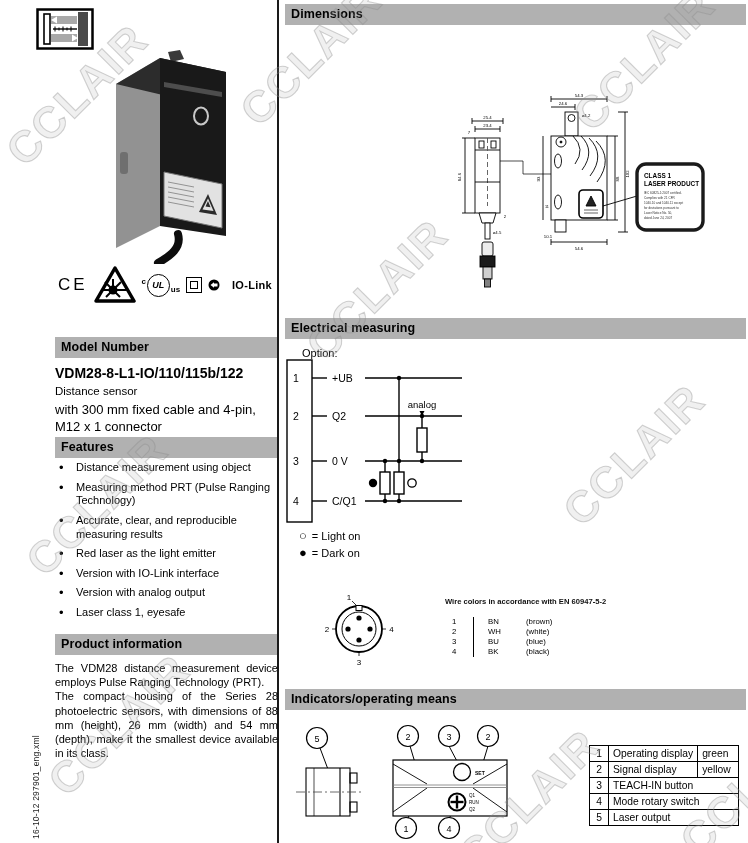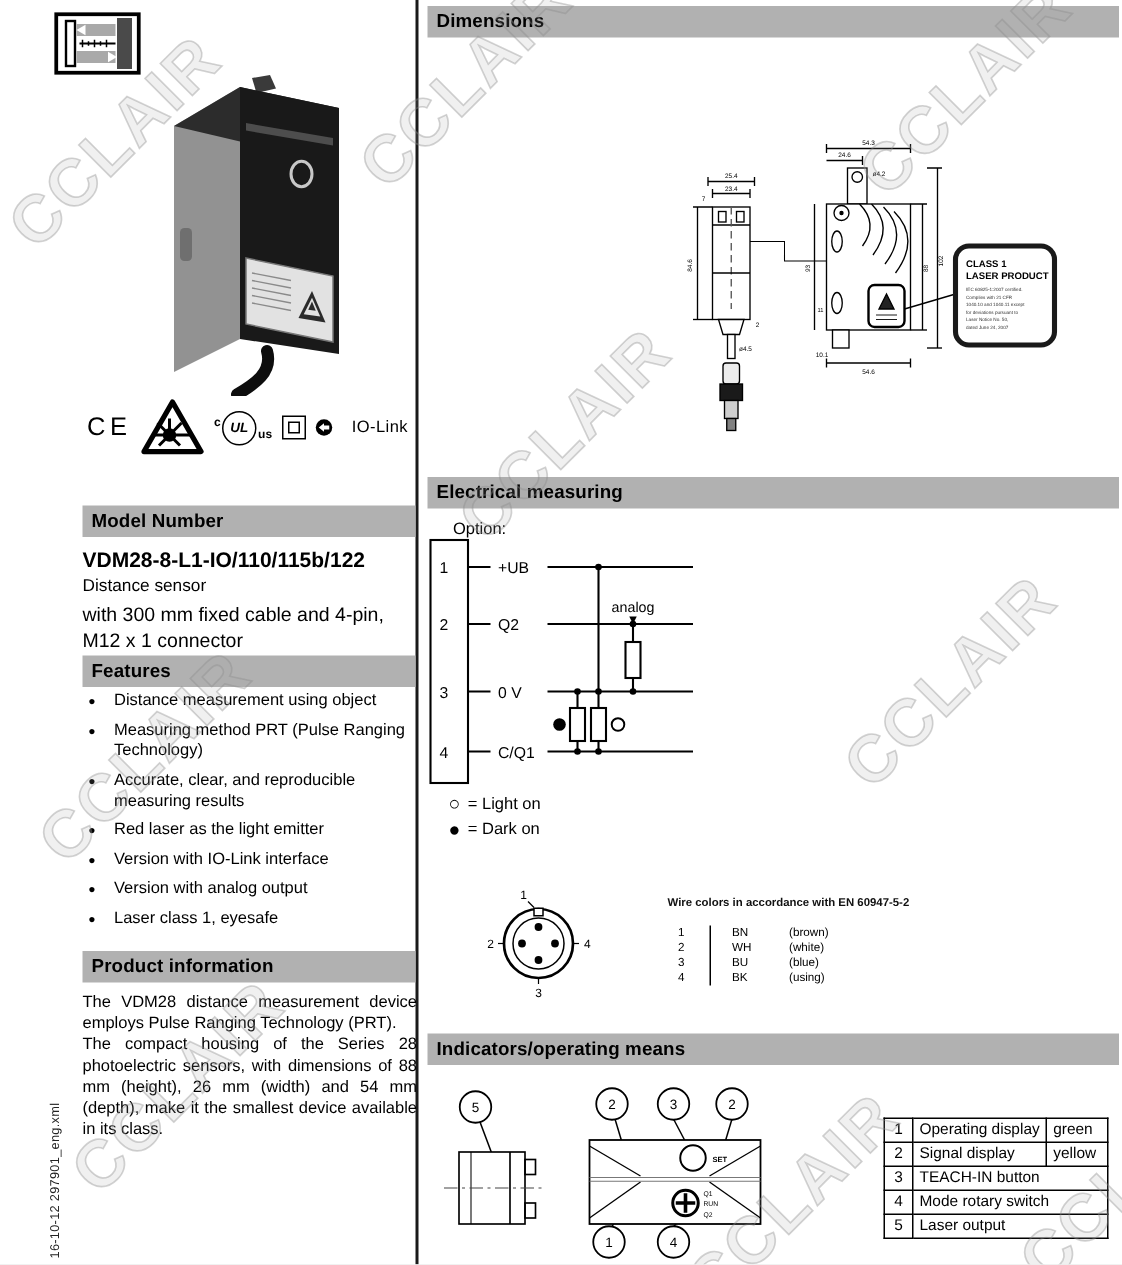--- a/index.html
+++ b/index.html
@@ -25,21 +25,21 @@
              font-size:8.5px;color:#222;white-space:nowrap;letter-spacing:0.2px;}
   .certs{display:flex;align-items:center;justify-content:space-between;width:214px;height:46px;}
   .ce-mark{font-size:17px;letter-spacing:3px;font-weight:400;}
   .culus{display:flex;align-items:center;font-size:8px;font-weight:bold;}
   .ul-circle{width:21px;height:21px;border:1.6px solid #000;border-radius:50%;display:flex;
              align-items:center;justify-content:center;font-size:9px;font-weight:bold;font-style:italic;margin:0 1px;}
   .culus .c{align-self:flex-start;margin-top:3px;}
   .culus .us{align-self:flex-end;margin-bottom:3px;}
   .sq-ii{width:14px;height:14px;border:1.6px solid #000;display:flex;align-items:center;justify-content:center;}
   .sq-ii .inner{width:6px;height:6px;border:1.5px solid #000;}
-  .iolink{display:flex;align-items:center;gap:12px;font-size:11px;font-weight:normal;letter-spacing:0.3px;}
+  .iolink{display:flex;align-items:center;gap:12px;font-size:11px;font-weight:bold;letter-spacing:0.3px;}
   .legend-line{display:flex;align-items:center;gap:5px;font-size:11px;height:16px;}
   .legend-sym{font-size:13px;line-height:12px;}
   .pin-note{font-size:7.6px;font-weight:bold;color:#111;}
   .wire-rows{font-size:7.8px;line-height:10px;}
   .wire-row{display:flex;}
   .wire-row .wp{width:22px;}
   .wire-row .wc{width:36px;padding-left:14px;}
   .wire-row .wn{padding-left:2px;}
   .wire-bar{position:absolute;width:1px;background:#000;}
   table.ind{border-collapse:collapse;font-size:10.3px;}
@@ -350,21 +350,21 @@
         <span class="wn">(white)</span>
     </div>
     <div class="wire-row">
       <span class="wp">3</span>
         <span class="wc">BU</span>
         <span class="wn">(blue)</span>
     </div>
     <div class="wire-row">
       <span class="wp">4</span>
         <span class="wc">BK</span>
-        <span class="wn">(using)</span>
+        <span class="wn">(black)</span>
     </div>
   </div>
 
   <div class="abs hdr hdr-right" style="left:285px;top:689px;">Indicators/operating means</div>
 
   <svg class="abs" style="left:290px;top:718px;" width="90" height="108" viewBox="0 0 90 108">
     <circle cx="27" cy="20" r="10.5" fill="#fff" stroke="#000" stroke-width="1.2"></circle>
     <text x="27" y="23.5" font-size="9" text-anchor="middle">5</text>
     <line x1="30" y1="30" x2="39" y2="54" stroke="#000" stroke-width="1"></line>
     <g stroke="#000" stroke-width="1.1" fill="none">

